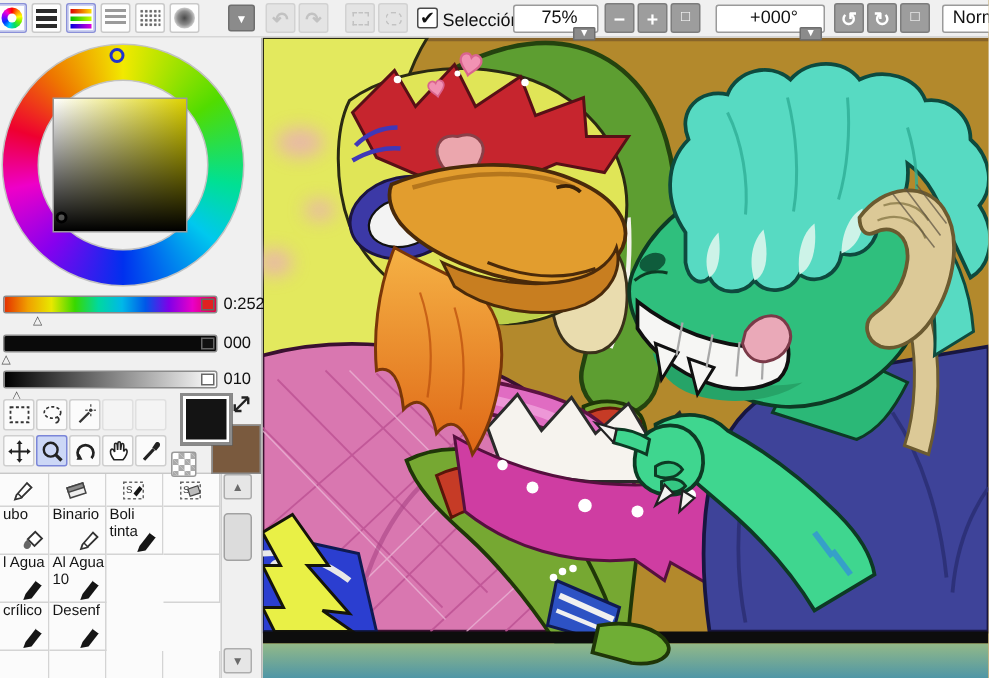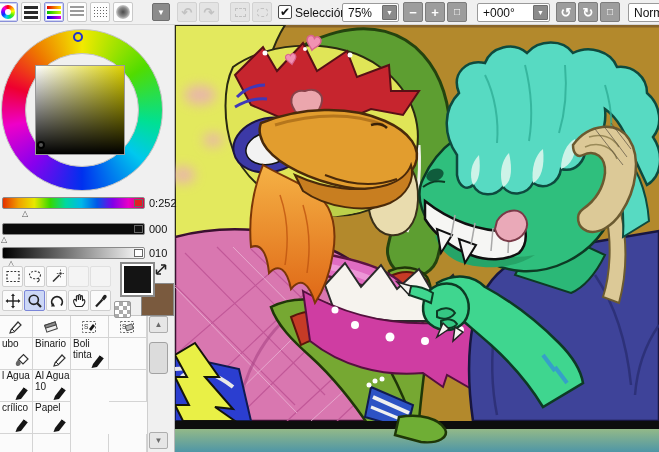--- a/index.html
+++ b/index.html
@@ -14,21 +14,21 @@
   .wheel-ic::after { content:""; position:absolute; left:4px; top:4px; width:6px; height:6px; border-radius:50%; background:#fdfdfd; }
   .bars-ic { width:14px; height:13px; background:repeating-linear-gradient(#2a2a2a 0 3px, #fdfdfd 3px 5px); }
   .rgb-ic { width:14px; height:13px; background-image:linear-gradient(to right,#d00,#fd0),linear-gradient(to right,#0b0,#cf0),linear-gradient(to right,#00d,#d0d); background-size:100% 3px; background-position:0 0,0 5px,0 10px; background-repeat:no-repeat; }
   .list-ic { width:14px; height:12px; background:repeating-linear-gradient(#9a9a9a 0 2px, transparent 2px 4px); }
   .dots-ic { width:14px; height:12px; background-image:radial-gradient(#666 0.8px, transparent 1px); background-size:3px 3px; }
   .blur-ic { width:14px; height:14px; border-radius:50%; background:radial-gradient(circle,#4a4a4a 0%,#8a8a8a 45%,#e6e6e6 80%); }
   .drop-dark { position:absolute; top:3px; width:18px; height:18px; background:#8b8b8b; border:1px solid #6e6e6e; color:#fff; font-size:8px; display:flex; align-items:center; justify-content:center; border-radius:2px; }
   .gbtn { position:absolute; top:2px; width:20px; height:20px; background:#9d9d9d; border:1px solid #7d7d7d; border-radius:2px; color:#fff; font-size:13px; font-weight:bold; display:flex; align-items:center; justify-content:center; line-height:1; }
   .gbtn.disabled { background:#e4e4e4; border-color:#d2d2d2; color:#c2c2c2; }
   .dashed-glyph { width:11px; height:9px; border:1px dashed #c2c2c2; }
-  .combo { position:absolute; top:3px; height:19px; background:#fff; border:1px solid #9a9a9a; border-radius:2px; display:flex; align-items:center; padding-left:5px; font-size:12px; }
+  .combo { position:absolute; top:3px; height:19px; background:#fff; border:1px solid #9a9a9a; border-radius:2px; display:flex; align-items:center; padding-left:5px; font-size:12px;flex-direction:column; }
   .combo .carr { margin-left:auto; width:15px; height:15px; background:#8b8b8b; border:1px solid #6e6e6e; color:#fff; font-size:7px; display:flex; align-items:center; justify-content:center; margin-right:1px; border-radius:1px; }
   .chk { position:absolute; top:5px; width:14px; height:14px; background:#fff; border:1px solid #4a4a4a; border-radius:2px; font-size:12px; line-height:12px; text-align:center; color:#111; }
   .chklabel { position:absolute; top:6px; font-size:12px; }
 
   
   #leftpanel { position:absolute; left:0; top:25px; width:175px; height:427px; background:#f0f0f0; border-right:1px solid #b8b8b8; z-index:4; }
 
   #wheelbox { position:absolute; left:1px; top:4px; width:162px; height:162px; }
   #ring { position:absolute; inset:0; border-radius:50%; border:1px solid #c2c2c2; background:conic-gradient(#f2e900,#51dc00 55deg,#00e093 100deg,#00c8ee 130deg,#0030ee 180deg,#8800ee 222deg,#ee00c8 258deg,#ee0030 288deg,#ee7700 322deg,#f2e900); }
   #ringhole { position:absolute; left:24px; top:24px; width:114px; height:114px; border-radius:50%; background:#f0f0f0; border:1px solid #c2c2c2; }
@@ -365,21 +365,21 @@
       </div>
     <div class="bcell" style="left:109px; top:54px; width:38px; height:32px"></div>
 
     <div class="bcell" style="left:0; top:86px; width:33px; height:32px">
         <span class="blabel">crílico</span>
         <svg class="bic" width="17" height="18">
           <use href="#ic-pen"></use>
         </svg>
       </div>
     <div class="bcell" style="left:33px; top:86px; width:38px; height:32px">
-        <span class="blabel">Papel</span>
+        <span class="blabel">Desenf</span>
         <svg class="bic" width="17" height="18">
           <use href="#ic-pen"></use>
         </svg>
       </div>
 
     <div class="bcell" style="left:0; top:118px; width:33px; height:19px"></div>
     <div class="bcell" style="left:33px; top:118px; width:38px; height:19px"></div>
     <div class="bcell" style="left:71px; top:118px; width:38px; height:19px"></div>
     <div class="bcell" style="left:109px; top:118px; width:38px; height:19px"></div>
   </div>

